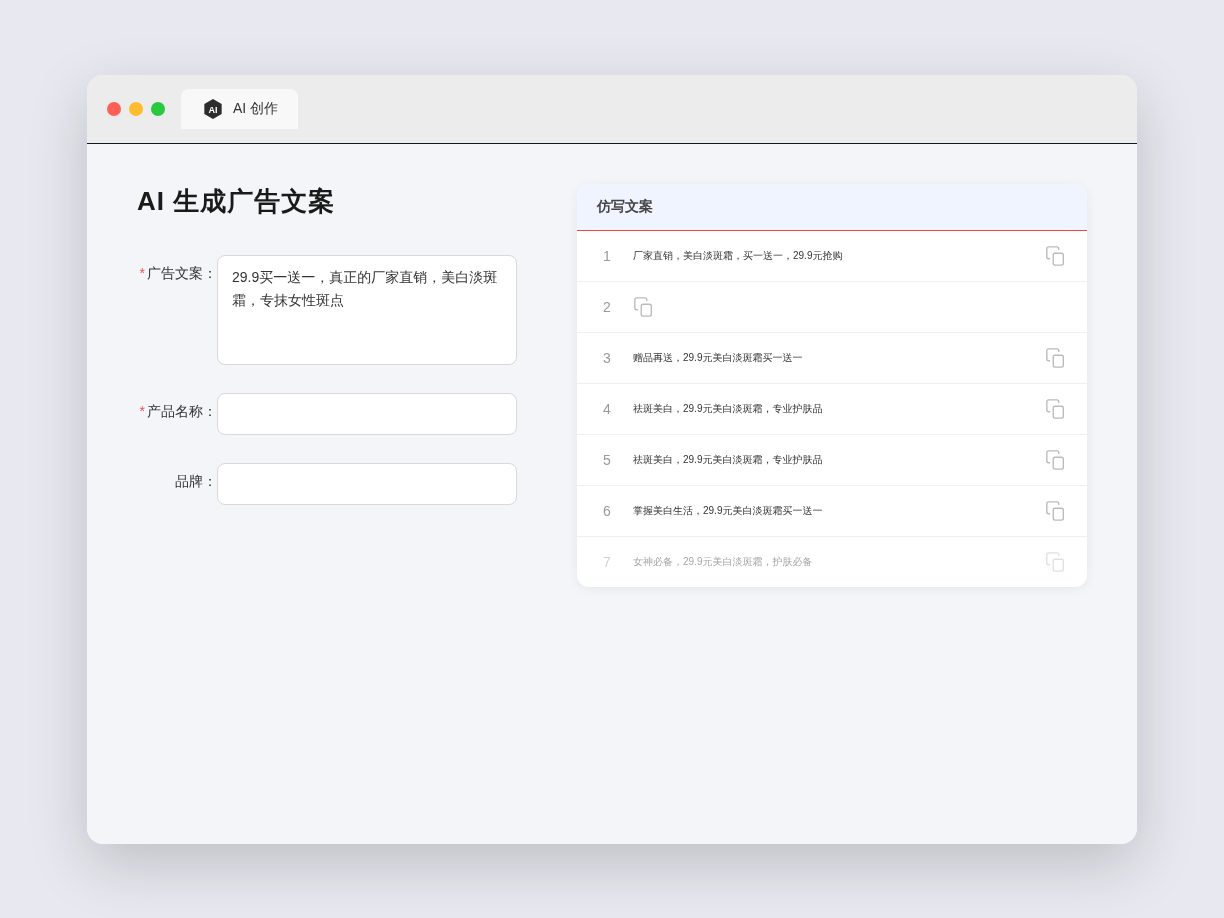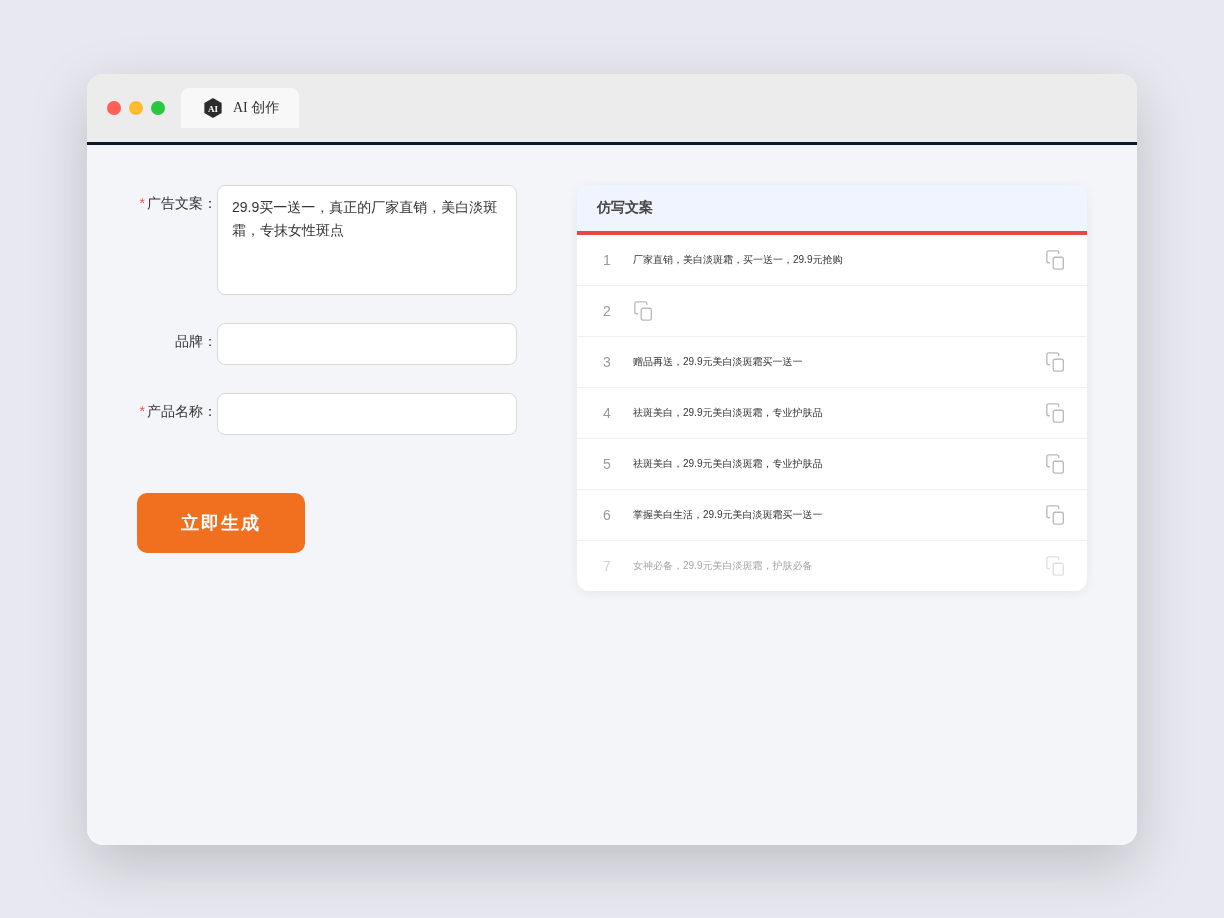--- a/index.html
+++ b/index.html
@@ -23,22 +23,21 @@
       overflow: hidden;
     }
 
     
     .title-bar {
       background: #ececec;
       padding: 14px 20px;
       display: flex;
       align-items: center;
       gap: 16px;
-      border-bottom: 3px solid #0f172a;
-      font-family: Liberation Serif, serif;
+      border-bottom: 1px solid #0f172a;
     }
     .traffic-lights {
       display: flex;
       gap: 8px;
       align-items: center;
     }
     .traffic-light {
       width: 14px;
       height: 14px;
       border-radius: 50%;
@@ -167,21 +166,21 @@
       border-radius: 12px;
       overflow: hidden;
       box-shadow: 0 2px 12px rgba(0,0,0,0.06);
     }
     .results-header {
       background: #f0f4ff;
       padding: 14px 20px;
       font-size: 14px;
       font-weight: 600;
       color: #444;
-      border-bottom: 4px solid #ef4444;
+      border-bottom: 1px solid #ef4444;
     }
     .result-row {
       display: flex;
       align-items: center;
       padding: 14px 20px;
       border-bottom: 1px solid #f0f0f0;
       gap: 16px;
     }
     .result-row:last-child {
       border-bottom: none;
@@ -228,44 +227,44 @@
           <text x="12" y="16" text-anchor="middle" fill="white" font-size="9" font-weight="bold">AI</text>
         </svg>
       </div>
       <span>AI 创作</span>
     </div>
   </div>
 
   <div class="main-content">
 
     <div class="left-panel">
+      <h1 class="page-title">AI 生成广告文案</h1>
 
       
       <div class="form-group">
         <label class="form-label">
           <span class="required-star">*</span><span>广告文案：</span>
         </label>
         <textarea class="form-control" style="">29.9买一送一，真正的厂家直销，美白淡斑霜，专抹女性斑点</textarea>
       </div>
 
       
       <div class="form-group">
-        <label class="form-label">品牌：</label>
-        <input type="text" class="form-control" style="">
-      </div>
-
-      
-      <div class="form-group">
         <label class="form-label">
           <span class="required-star">*</span><span>产品名称：</span>
         </label>
         <input type="text" class="form-control" style="">
       </div>
 
-      <button class="submit-btn">立即生成</button>
+      
+      <div class="form-group">
+        <label class="form-label">品牌：</label>
+        <input type="text" class="form-control" style="">
+      </div>
+
     </div>
 
     <div class="right-panel">
 
       <div class="results-table">
         <div class="results-header">仿写文案</div>
 
         <div id="results-rows">
 
         <div class="result-row">

